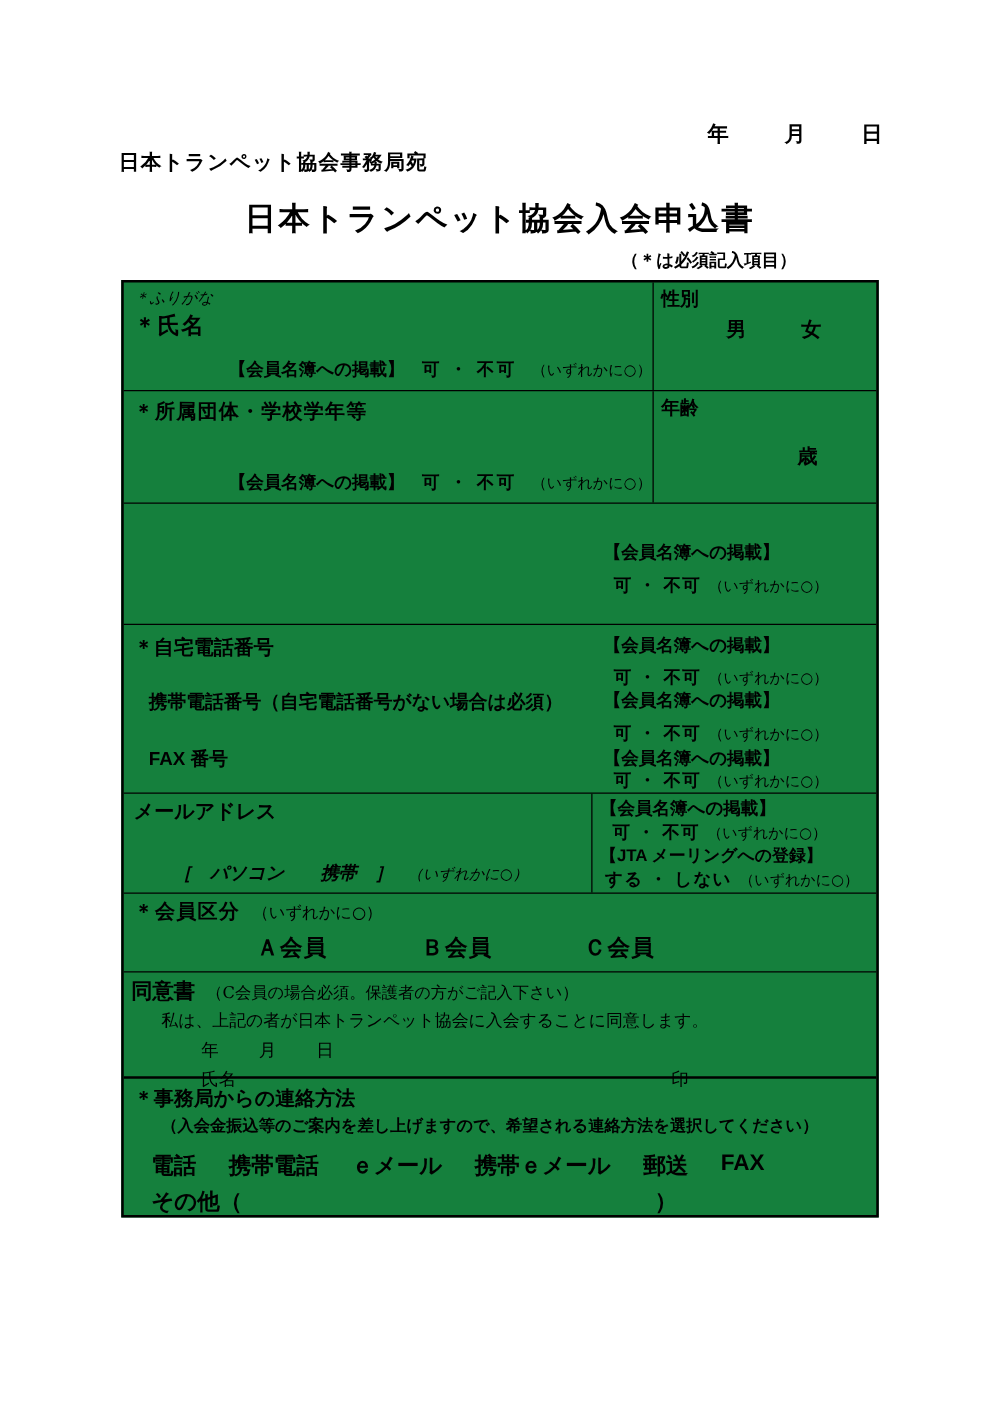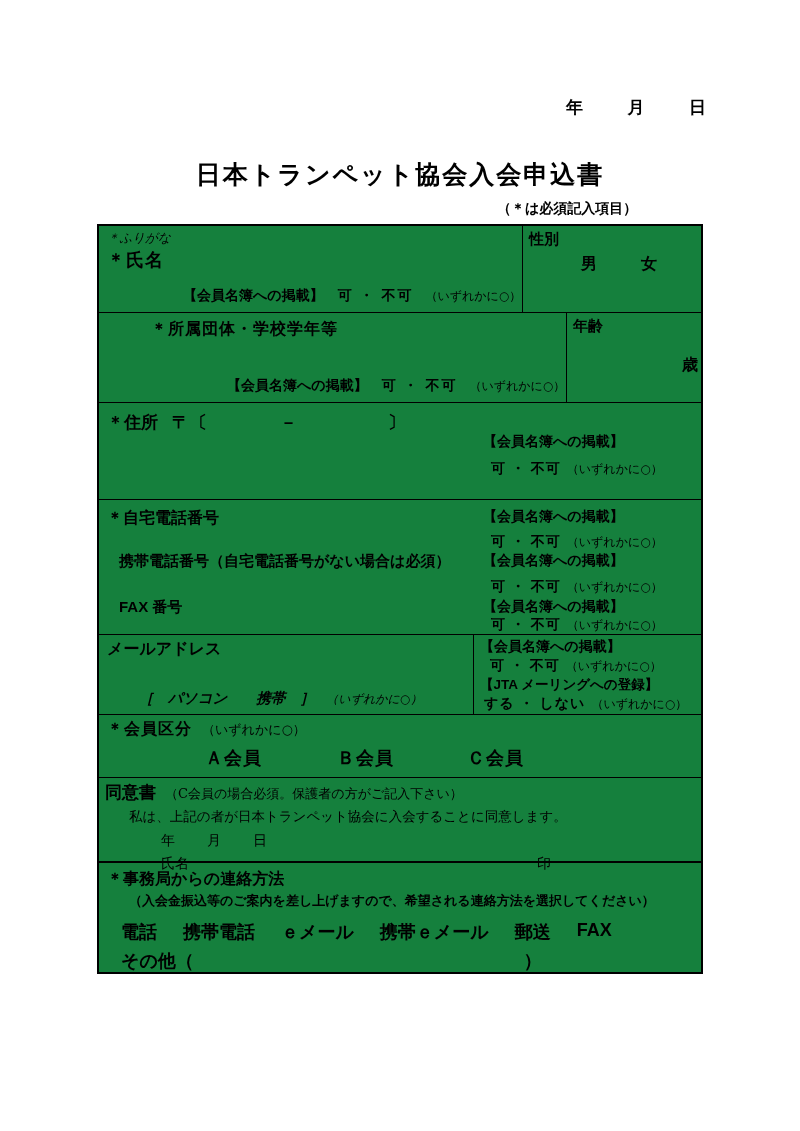--- a/index.html
+++ b/index.html
@@ -80,20 +80,21 @@
 </head>
 <body>
 
 <div class="page">
 
   <div class="abs date-line g">
     <span>年</span>
     <span>月</span>
     <span>日</span>
   </div>
+  <div class="abs addressee g">日本トランペット協会事務局宛</div>
   <div class="abs title g">日本トランペット協会入会申込書</div>
   <div class="abs required g">（＊は必須記入項目）</div>
 
   <div class="form-table">
 
     <div class="row r1 flex">
       <div class="cell divR rel" style="width:424px;">
         <div class="abs furigana m">＊ふりがな</div>
         <div class="abs name-label g">＊氏名</div>
         <div class="abs pub-line">
@@ -105,38 +106,35 @@
       <div class="cell rel" style="flex:1;">
         <div class="abs cell-head g">性別</div>
         <div class="abs gender-opts g">
           <span>男</span>
           <span>女</span>
         </div>
       </div>
     </div>
 
     <div class="row r2 flex">
-      <div class="cell divR rel" style="width:424px;margin-left:44px;">
+      <div class="cell divR rel" style="width:424px;">
         <div class="abs row-label g" style="top:6px;left:8px;">＊所属団体・学校学年等</div>
         <div class="abs pub-line">
           <span class="g lab">【会員名簿への掲載】</span>
           <span class="g opt">可 ・ 不可</span>
           <span class="m nt">（いずれかに○）</span>
         </div>
       </div>
       <div class="cell rel" style="flex:1;">
         <div class="abs cell-head g">年齢</div>
         <div class="abs age-unit g">歳</div>
       </div>
     </div>
 
     <div class="row r3">
-      <div class="abs addr-line g">
-        <span>＊住所</span><span class="postal">〒〔　　　　－　　　　　〕</span>
-      </div>
       <div class="abs pub-blk-lab g" style="top:30px;left:384px;">【会員名簿への掲載】</div>
       <div class="abs pub-blk-opt g" style="top:57px;left:392px;">
         <span>可 ・ 不可</span><span class="m nt">（いずれかに○）</span>
       </div>
     </div>
 
     <div class="row r4">
       <div class="abs phone-lab1 g">＊自宅電話番号</div>
       <div class="abs pub-blk-lab g" style="top:8px;left:384px;">【会員名簿への掲載】</div>
       <div class="abs pub-blk-opt g" style="top:33px;left:392px;">

